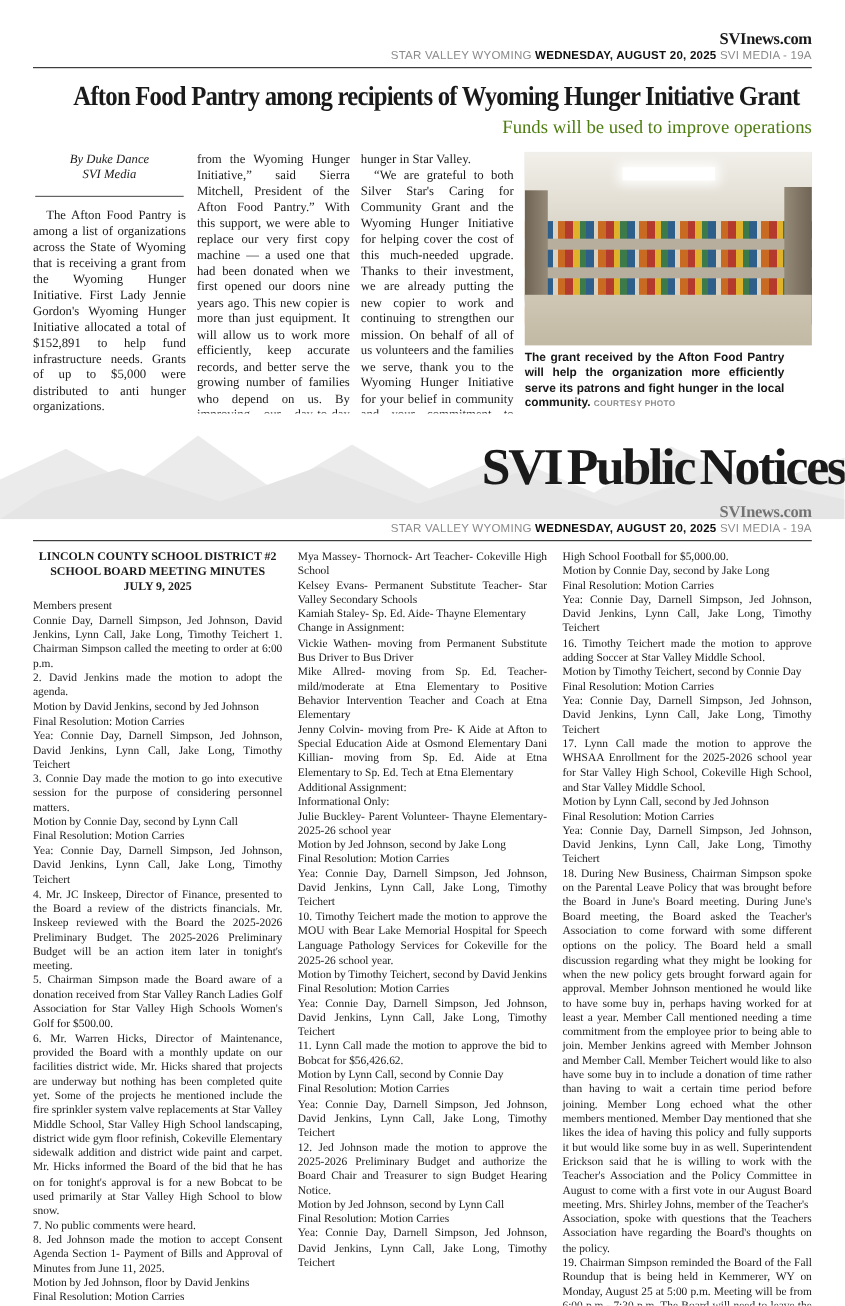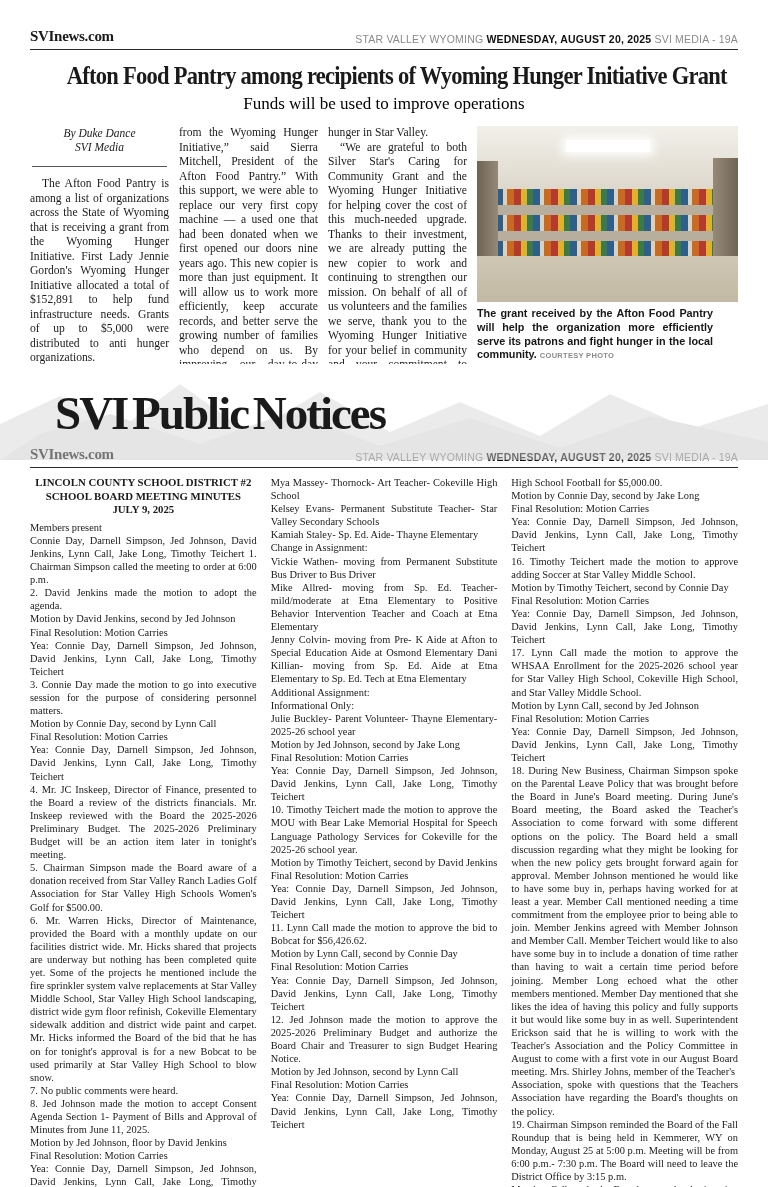--- a/index.html
+++ b/index.html
@@ -2,32 +2,32 @@
 <html><head>
 <meta charset="utf-8">
 <style>
   html,body{margin:0;padding:0;background:#fff;}
   .page{position:relative;width:768px;height:1187px;background:#fff;overflow:hidden;
         font-family:"Liberation Serif",serif;color:#1a1a1a;}
   .inner{margin:0 30px;}
 
   
   .masthead{display:flex;justify-content:space-between;align-items:flex-end;
-            border-bottom:1.5px solid #2a2a2a;padding-bottom:4px;}
+            border-bottom:1.5px solid #2a2a2a;padding-bottom:4px;flex-direction:column;}
   .masthead.first{padding-top:28px;}
   .site{font-weight:bold;font-size:15px;letter-spacing:-0.3px;}
   .mast-right{font-family:"Liberation Sans",sans-serif;font-size:10.5px;letter-spacing:0.2px;}
   .mast-right .gray{color:#8a8a8a;}
   .mast-right .date{color:#111;font-weight:bold;}
 
   
   .headline-wrap{text-align:right;margin-top:12px;}
   .headline{display:inline-block;font-size:25px;font-weight:bold;letter-spacing:-0.8px;
             white-space:nowrap;transform:scaleX(.9);transform-origin:center;}
-  .deck{text-align:center;font-size:17px;margin-top:4px;color:#000000;}
+  .deck{text-align:right;font-size:17px;margin-top:4px;color:#4d7c0f;}
   .article{display:flex;gap:10px;margin-top:12px;height:238px;overflow:hidden;}
   .acol{width:139px;font-size:11.6px;line-height:14.5px;text-align:justify;}
   .acol p{margin:0;text-indent:12px;}
   .acol p.no-indent{text-indent:0;}
   .byline{text-align:center;font-style:italic;font-weight:normal;font-size:11.5px;line-height:14px;}
   .byline-rule{border:0;border-top:1.5px solid #555;margin:12px 2px 10px;}
   .photo-col{width:236px;}
   .photo{position:relative;width:262px;height:176px;overflow:hidden;background:#ded8cc;}
   .ph-ceiling{position:absolute;left:0;top:0;width:100%;height:36%;
               background:linear-gradient(#f2f0ea,#ddd8cc);}
@@ -40,21 +40,21 @@
             background:linear-gradient(#cfc7b4,#c2b9a4);}
   .ph-sideL{position:absolute;left:0;top:20%;width:8%;height:58%;
             background:linear-gradient(90deg,#6e6354,#958a77);}
   .ph-sideR{position:absolute;right:0;top:18%;width:10%;height:62%;
             background:linear-gradient(270deg,#6e6354,#958a77);}
   .caption{font-family:"Liberation Sans",sans-serif;font-size:10.8px;line-height:13.8px;
            font-weight:bold;color:#171717;text-align:justify;margin-top:5px;}
   .credit{font-size:7.5px;color:#8a8a8a;font-weight:bold;letter-spacing:0.3px;}
 
   
-  .banner{position:relative;height:66px;margin-top:16px;overflow:visible;}
+  .banner{position:relative;height:66px;margin-top:16px;overflow:visible;text-align:right;}
   .mountains{position:absolute;left:0;top:-6px;width:768px;height:86px;opacity:.5;}
   .banner-title{position:relative;font-size:47px;font-weight:bold;letter-spacing:-2px;
                 word-spacing:-5px;margin-left:55px;line-height:66px;white-space:nowrap;}
 
   
   .notices{display:flex;gap:14px;margin-top:8px;height:742px;overflow:hidden;}
   .ncol{width:230px;font-size:10.4px;line-height:13.1px;text-align:justify;}
   .ncol p{margin:0;}
   .ntitle{text-align:center;font-weight:bold;font-size:10.8px;line-height:13.6px;}
   .ntitle-block{margin-bottom:4px;}

